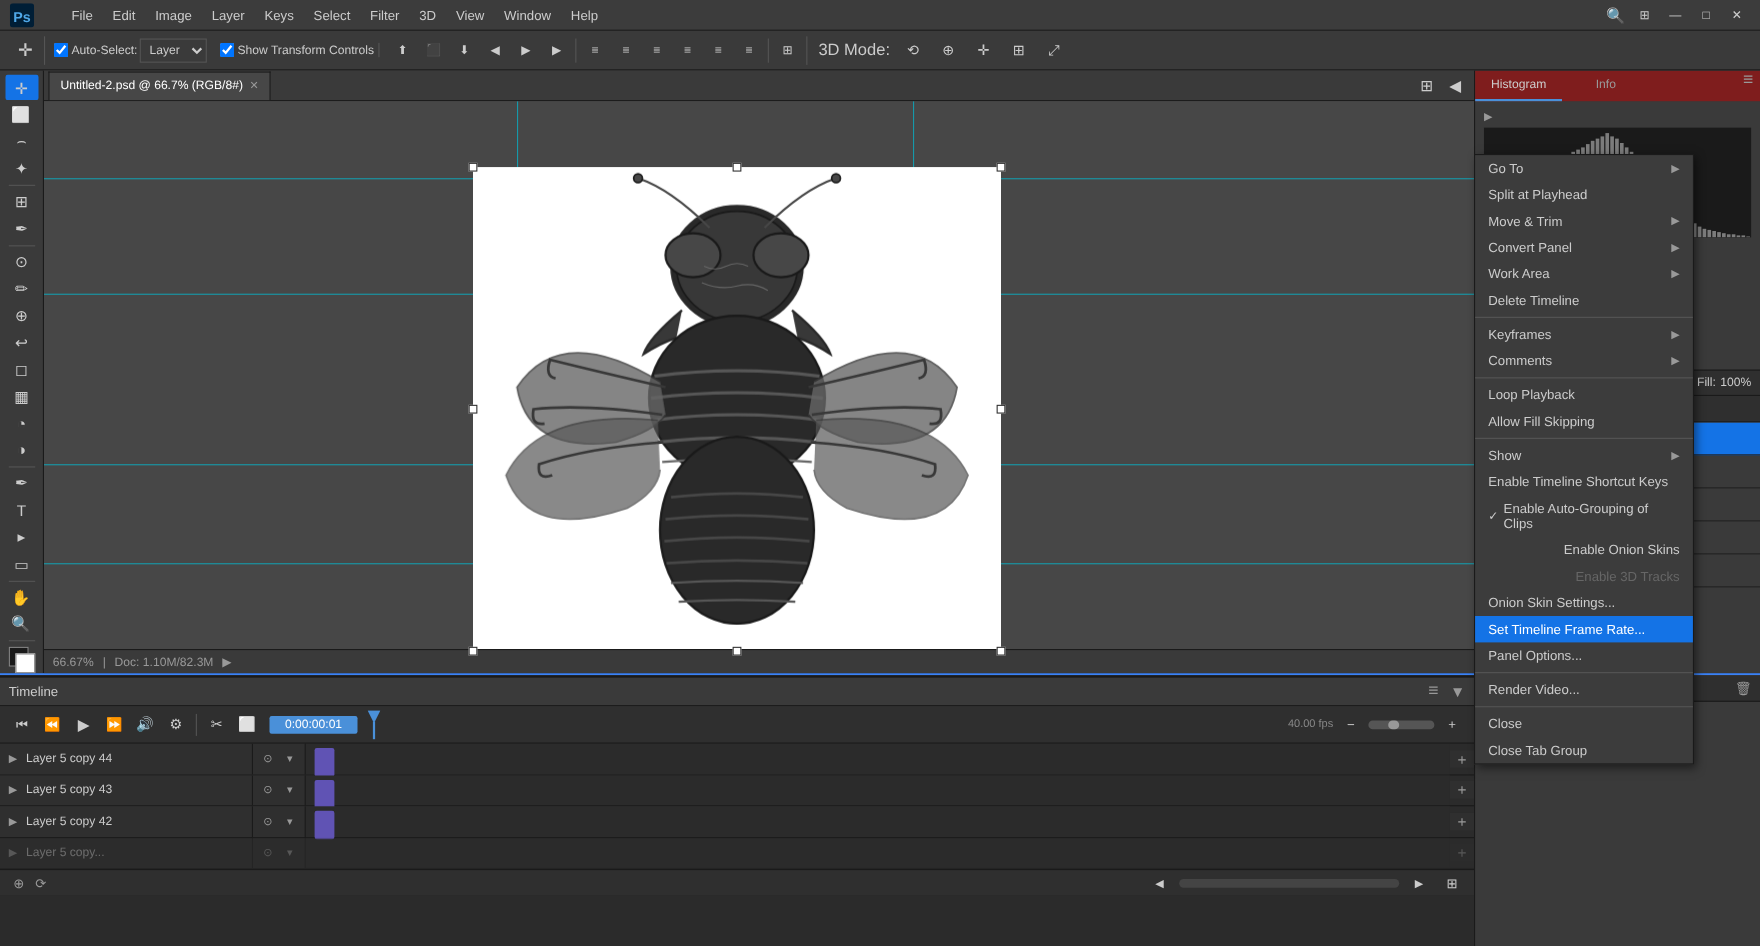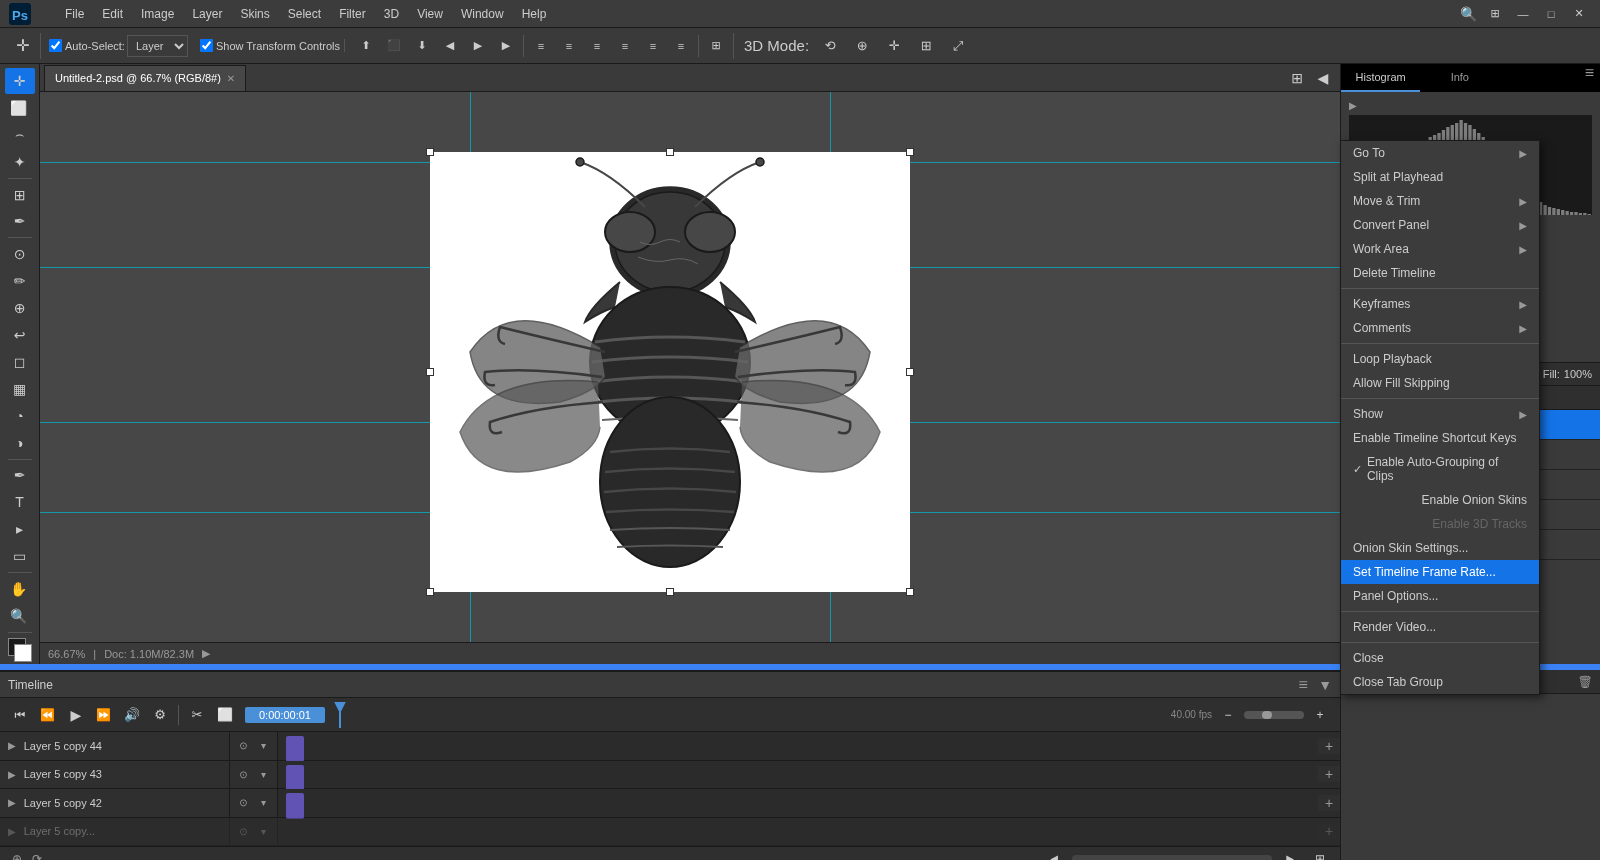--- a/index.html
+++ b/index.html
@@ -37,21 +37,21 @@
     
     .guide-h { position: absolute; left: 0; right: 0; height: 1px; background: #00bcd4; opacity: 0.7; pointer-events: none; }
     .guide-v { position: absolute; top: 0; bottom: 0; width: 1px; background: #00bcd4; opacity: 0.7; pointer-events: none; }
 
     
     #canvas-image { position: absolute; left: 390px; top: 60px; width: 480px; height: 440px; background: white; display: flex; align-items: center; justify-content: center; }
     .transform-handle { position: absolute; width: 8px; height: 8px; background: white; border: 1px solid #333; z-index: 10; }
 
     
     #status-bar { position: absolute; bottom: 0; left: 0; right: 0; height: 22px; background: #3a3a3a; border-top: 1px solid #1a1a1a; display: flex; align-items: center; padding: 0 8px; gap: 8px; font-size: 11px; color: #999; }
-    #panel-tabs { display: flex; height: 28px; background: #000000; }
+    #panel-tabs { display: flex; height: 28px; background: #7f1d1d; }
     .panel-tab { flex: 1; display: flex; align-items: center; justify-content: center; font-size: 11px; color: #999; cursor: pointer; border-bottom: 2px solid transparent; }
     .panel-tab.active { color: #ccc; border-bottom: 2px solid #4a90d9; }
     #histogram-area { flex: 1; padding: 8px; }
     #histogram-chart { width: 100%; height: 100px; background: #2a2a2a; position: relative; overflow: hidden; }
 
     
     #context-menu { position: fixed; right: 60px; top: 140px; width: 200px; background: #3c3c3c; border: 1px solid #1a1a1a; box-shadow: 3px 3px 8px rgba(0,0,0,0.5); z-index: 1000; }
     .ctx-item { display: flex; align-items: center; justify-content: space-between; padding: 5px 12px; font-size: 12px; color: #ccc; cursor: pointer; }
     .ctx-item.highlighted { background: #1473e6; color: #fff; }
     .ctx-item.disabled { color: #666; cursor: default; }
@@ -113,21 +113,21 @@
   <div class="menu-logo">
     <svg width="22" height="22" viewBox="0 0 22 22">
         <rect width="22" height="22" fill="#001e36" rx="3"></rect>
         <text x="3" y="17" font-size="13" font-weight="bold" fill="#4fa8e8" font-family="Arial">Ps</text>
       </svg>
   </div>
   <div class="menu-item">File</div>
   <div class="menu-item">Edit</div>
   <div class="menu-item">Image</div>
   <div class="menu-item">Layer</div>
-  <div class="menu-item">Skins</div>
+  <div class="menu-item">Keys</div>
   <div class="menu-item">Select</div>
   <div class="menu-item">Filter</div>
   <div class="menu-item">3D</div>
   <div class="menu-item">View</div>
   <div class="menu-item">Window</div>
   <div class="menu-item">Help</div>
   <div style="flex:1;"></div>
   <div class="toolbar-btn" style="width:22px;height:22px;font-size:14px;">🔍</div>
   <div class="toolbar-btn" style="font-size:11px;">⊞</div>
   <div class="toolbar-btn">—</div>
@@ -431,21 +431,21 @@
         </div>
         <div class="layer-item">
           <div class="layer-eye">👁</div>
           <div class="layer-thumb" style="background:#555;"></div>
           <span class="layer-name">Layer 5 copy 40</span>
         </div>
       </div>
     </div>
   </div>
 
-  <div id="bottom-panel" style="display:flex;height:196px;flex-shrink:0;border-top:6px solid #3b82f6;">
+  <div id="bottom-panel" style="display:flex;height:248px;flex-shrink:0;border-top:2px solid #3b82f6;">
 
     <div id="timeline" style="flex:1;background:#2b2b2b;display:flex;flex-direction:column;overflow:hidden;">
 
       <div id="timeline-header" style="display:flex;align-items:center;height:26px;background:#3a3a3a;padding:0 8px;gap:6px;border-bottom:1px solid #1a1a1a;">
         <span style="font-size:12px;color:#ccc;">Timeline</span>
         <div style="flex:1;"></div>
         <div class="tl-icon-btn" style="font-size:16px;color:#999;">≡</div>
         <div id="timeline-collapse">▼</div>
       </div>
 

